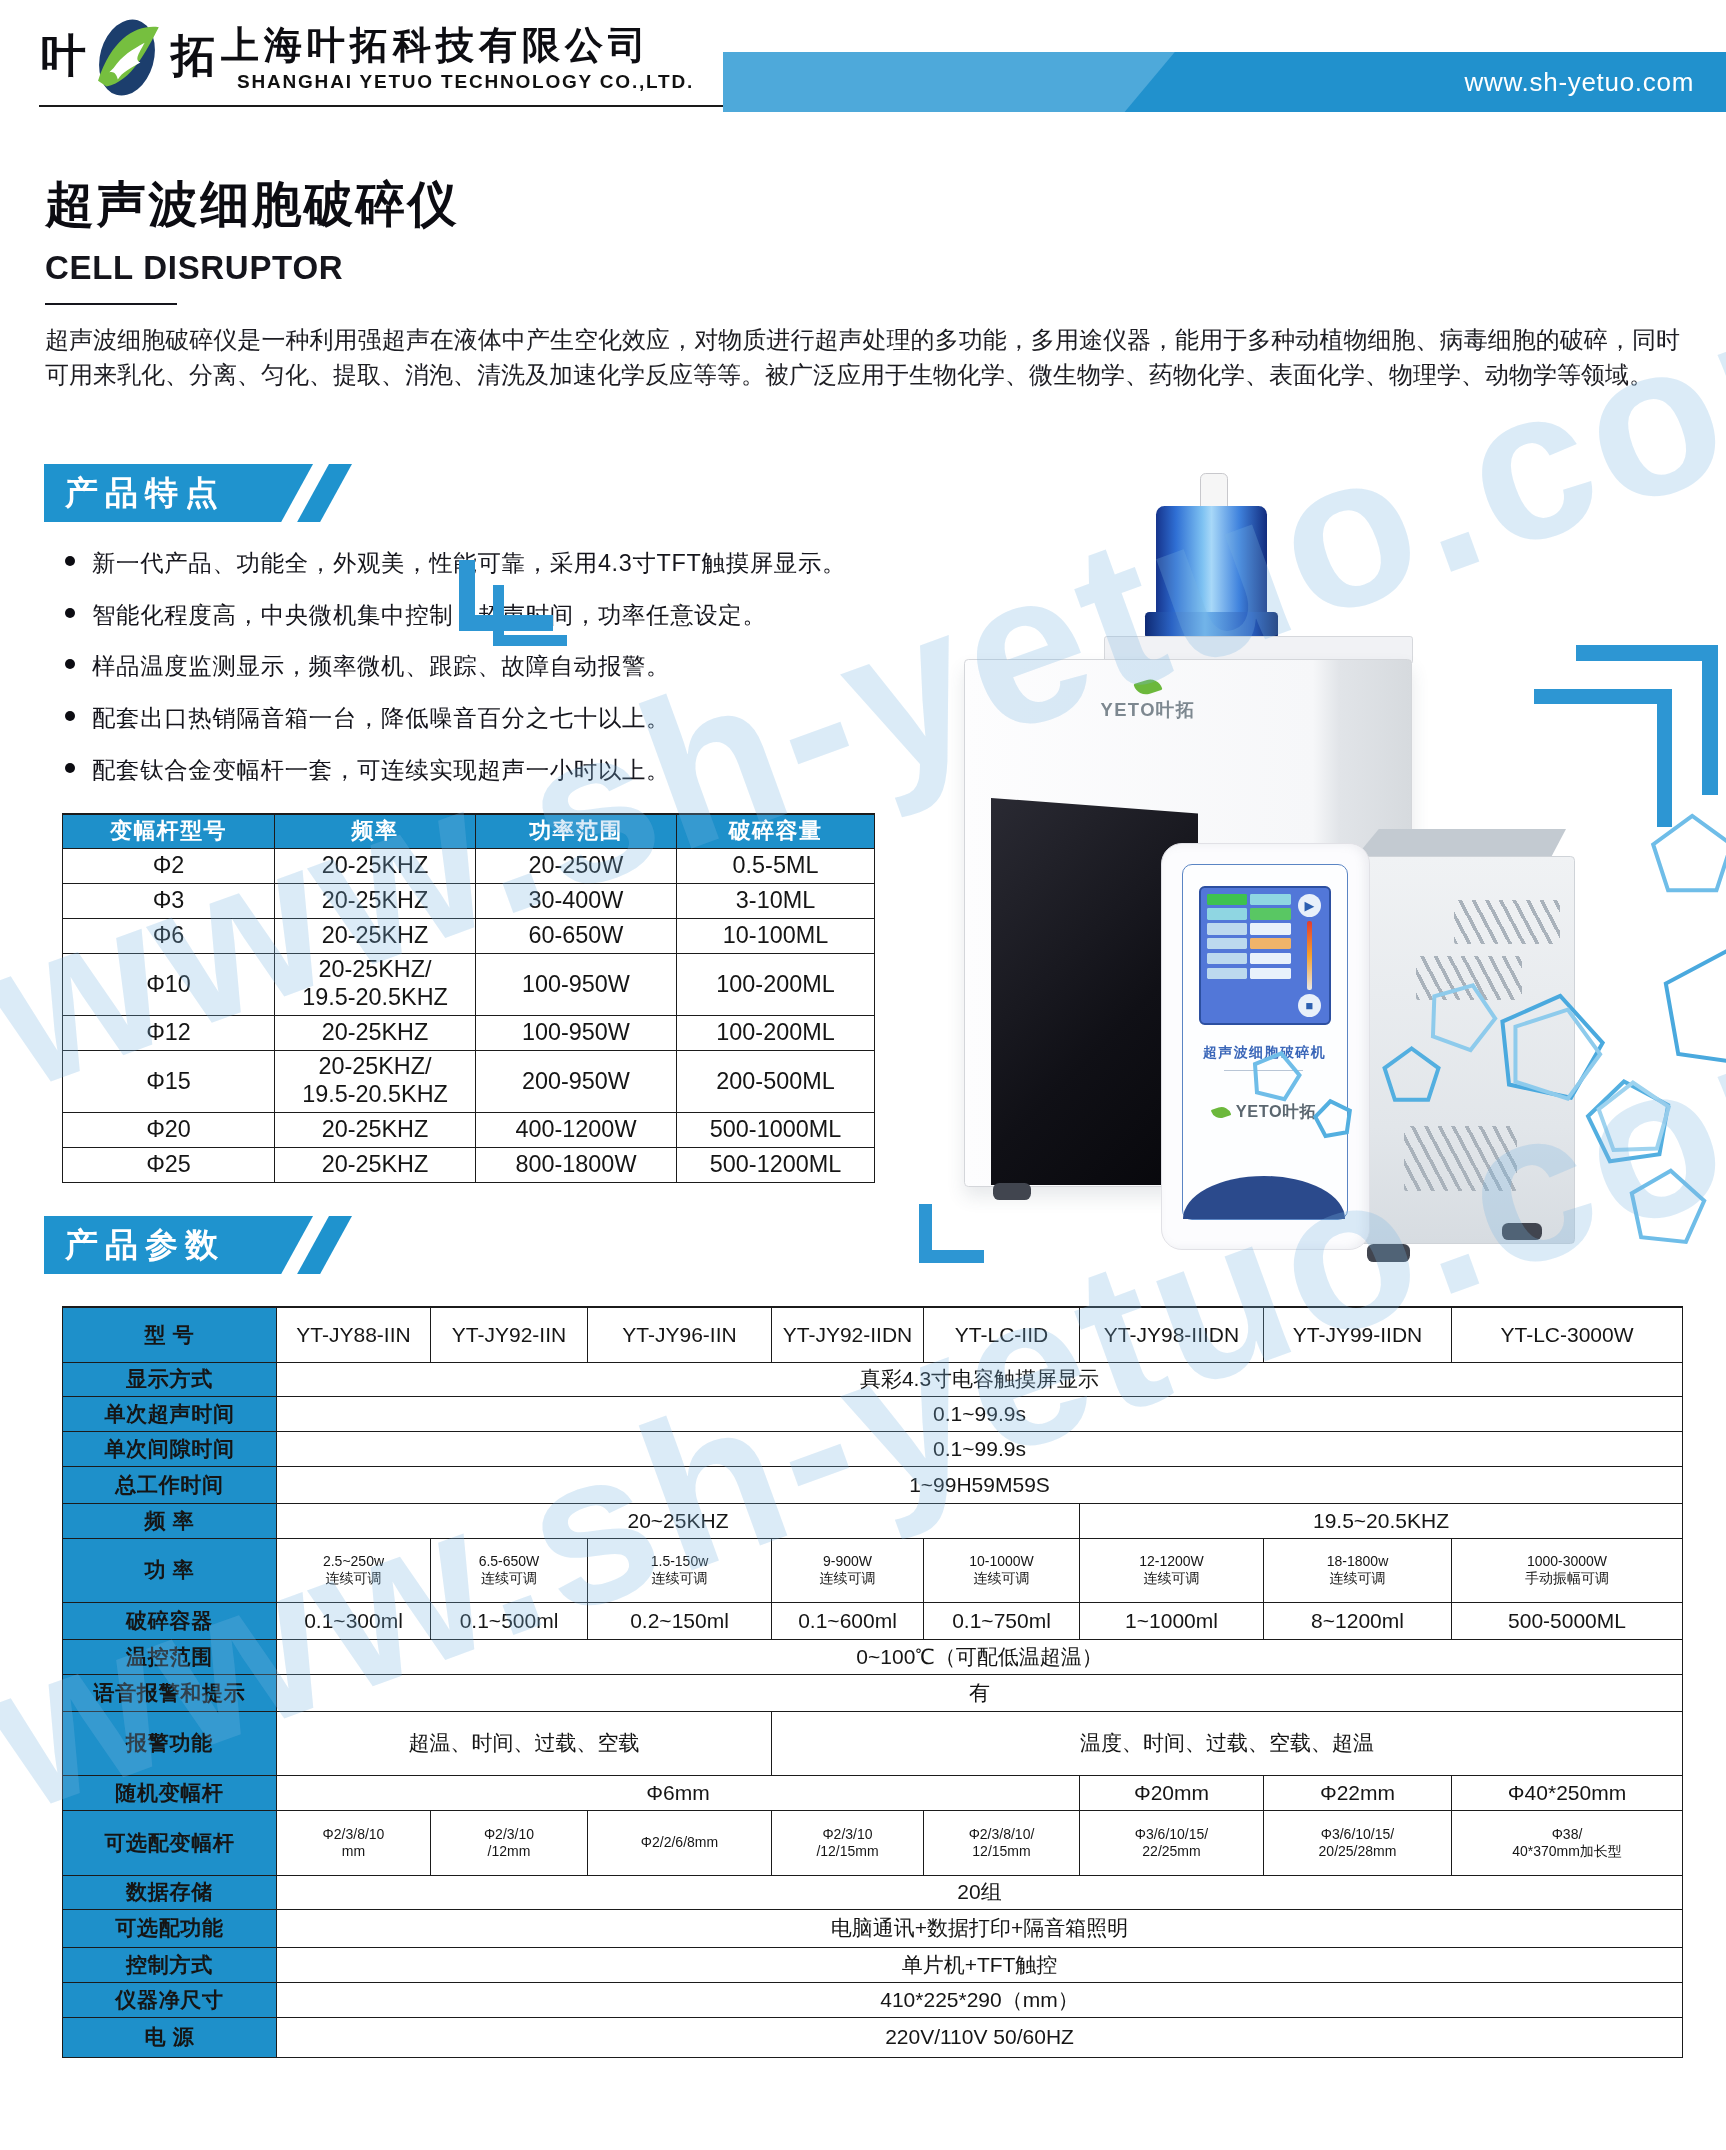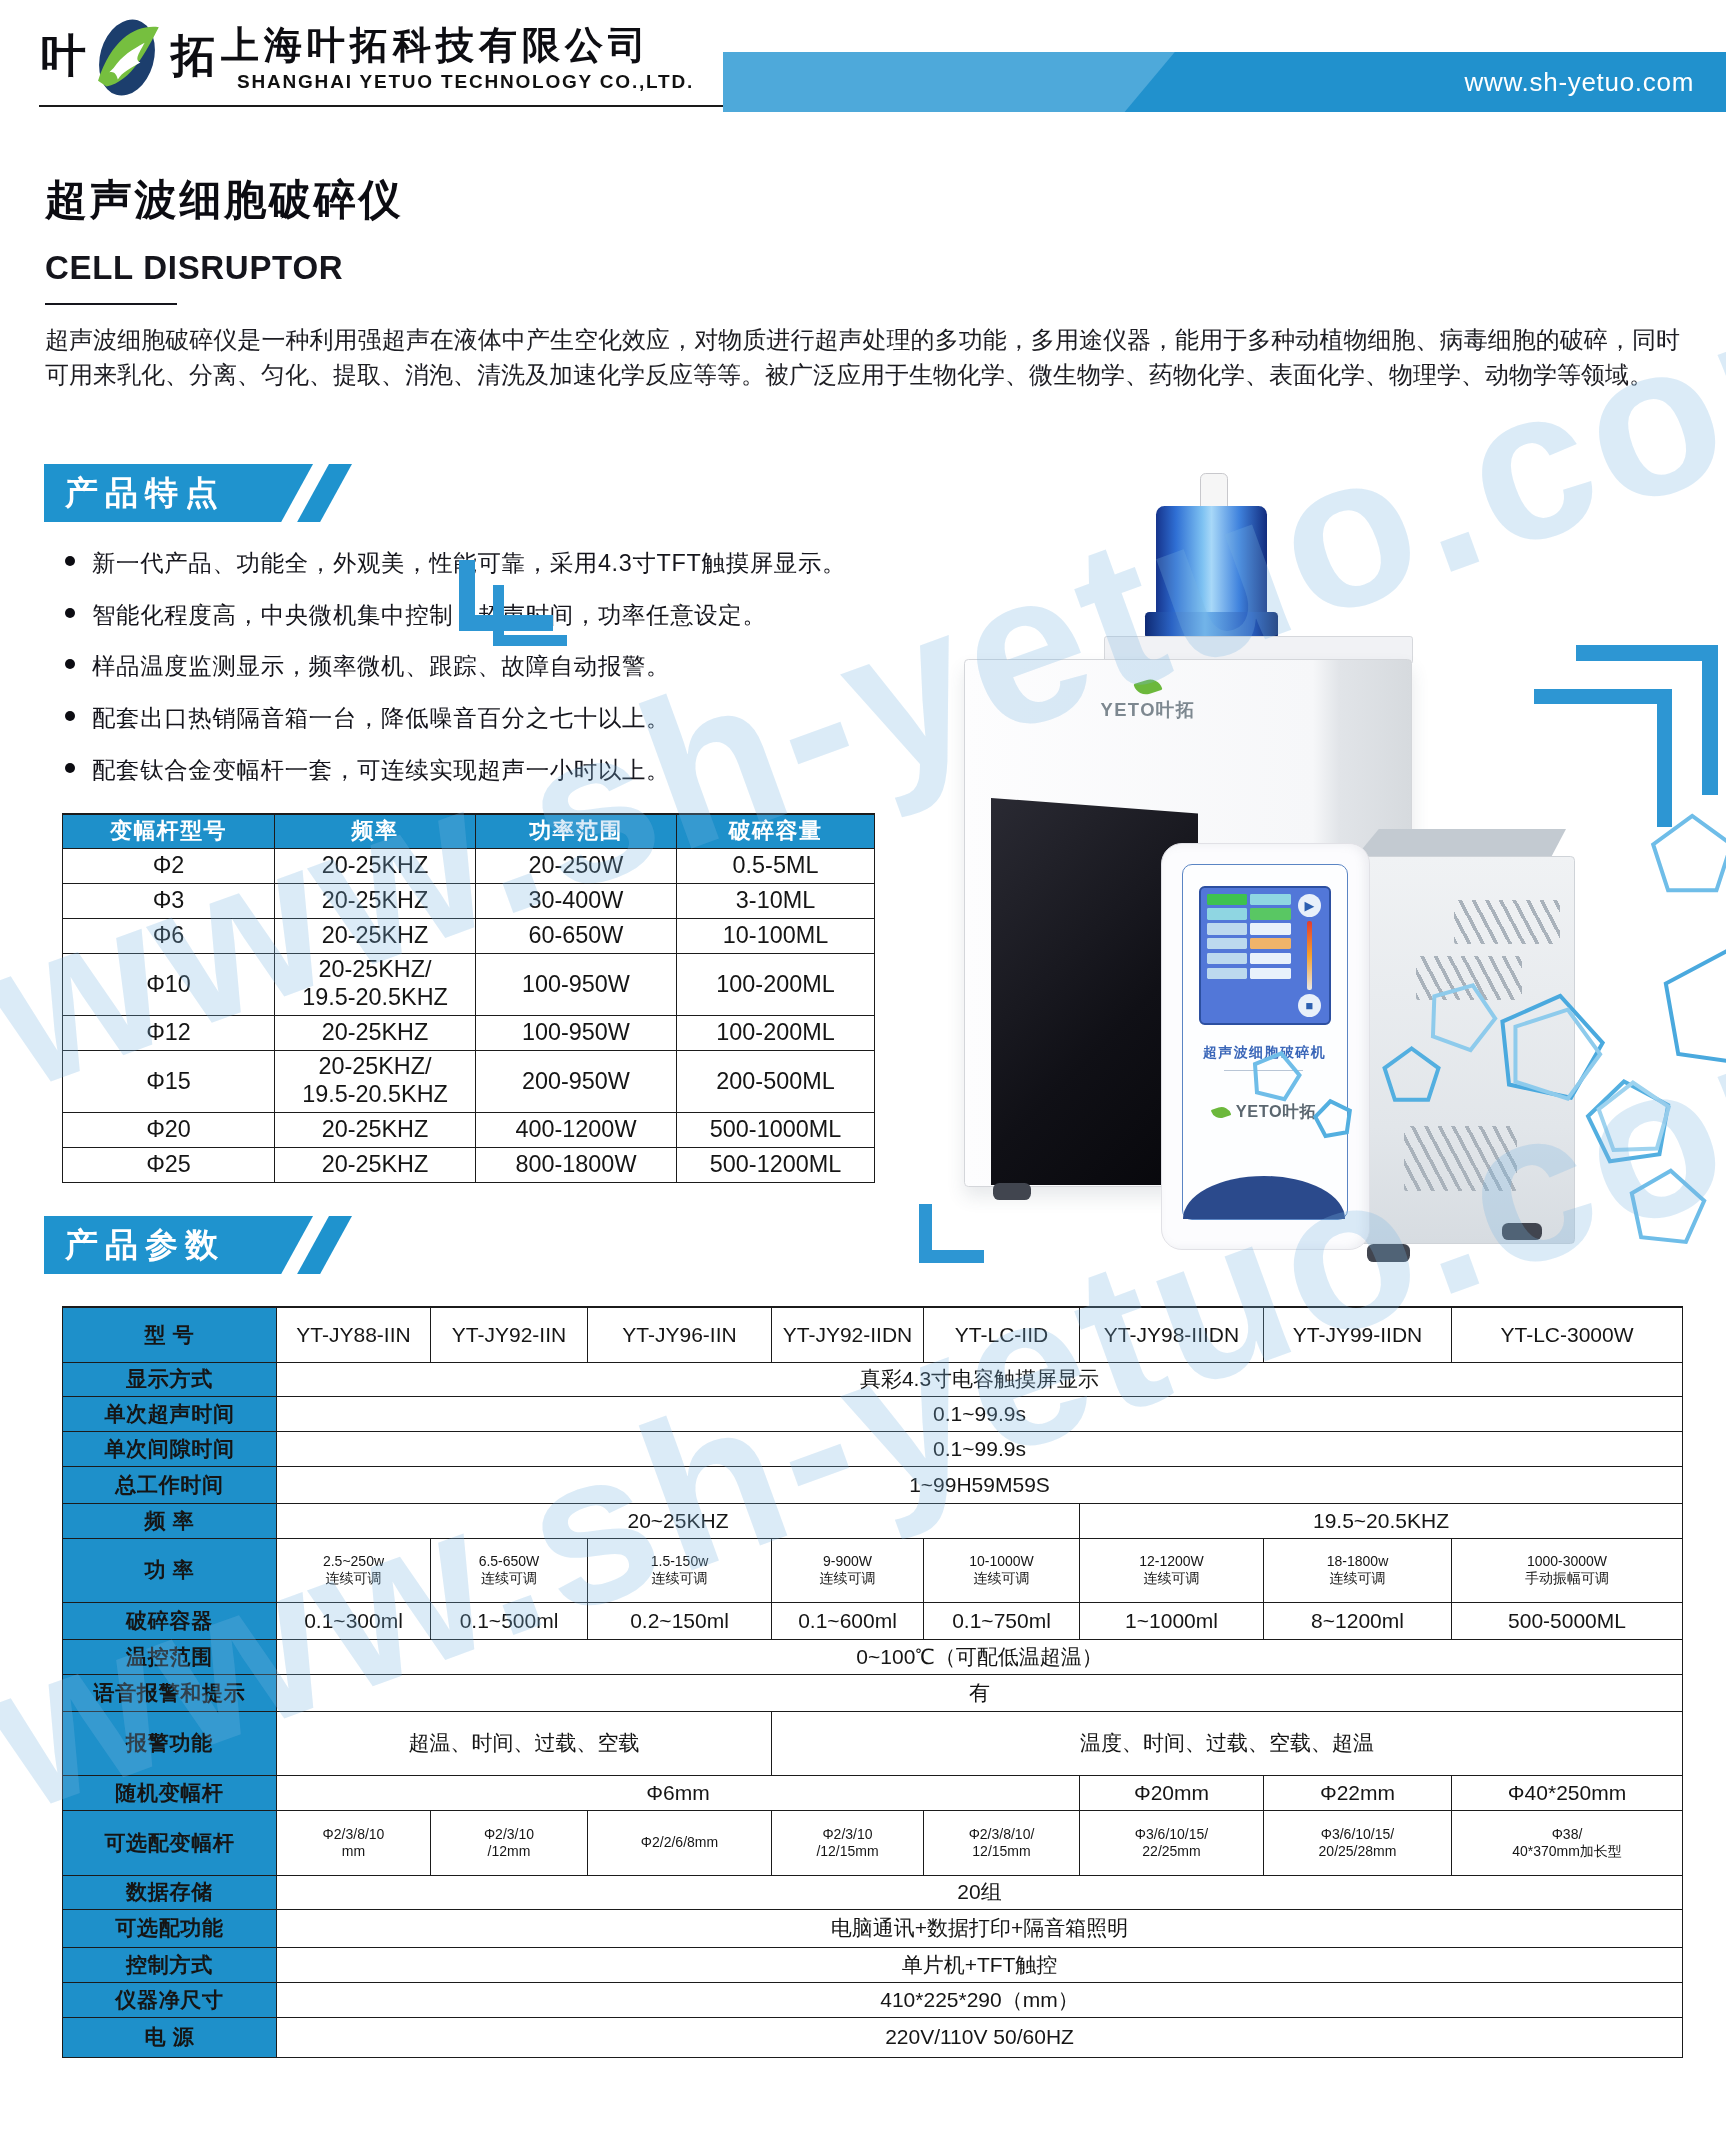--- a/index.html
+++ b/index.html
@@ -12,21 +12,21 @@
   .company-cn{font-size:38px;font-weight:800;letter-spacing:5px;color:#0d0d12;}
   .company-en{font-size:19px;font-weight:600;letter-spacing:1.8px;color:#111;}
   .header-rule{background:#1a1a1a;height:2.1px;}
   .banner{background:#2191cd;}
   .banner-light{position:absolute;left:0;top:0;width:100%;height:100%;
         background:#4ea9da;clip-path:polygon(0 0,45% 0,40% 100%,0 100%);}
   .banner-url{position:absolute;right:33px;top:0;height:100%;display:flex;align-items:center;
         color:#fff;font-size:26px;font-weight:500;letter-spacing:0.7px;}
 
   
-  .title-cn{font-size:42px;font-weight:800;letter-spacing:2.8px;color:#0c0c12;}
+  .title-cn{font-size:49px;font-weight:800;letter-spacing:2.8px;color:#0c0c12;}
   .title-en{font-size:33px;font-weight:700;letter-spacing:0.7px;color:#15151c;}
   .title-rule{background:#15151c;height:2.1px;}
   .intro{width:1635px;font-size:24px;line-height:35px;text-align:justify;color:#1c1c22;}
 
   
   .sec-wrap{width:354px;height:58px;}
   .sec-main{position:absolute;left:0;top:0;width:100%;height:100%;background:#1f93ce;
         clip-path:polygon(0 0,76% 0,67% 100%,0 100%);
         display:flex;align-items:center;padding-left:21px;box-sizing:border-box;}
   .sec-main span{color:#fff;font-size:33px;font-weight:700;letter-spacing:7px;}

